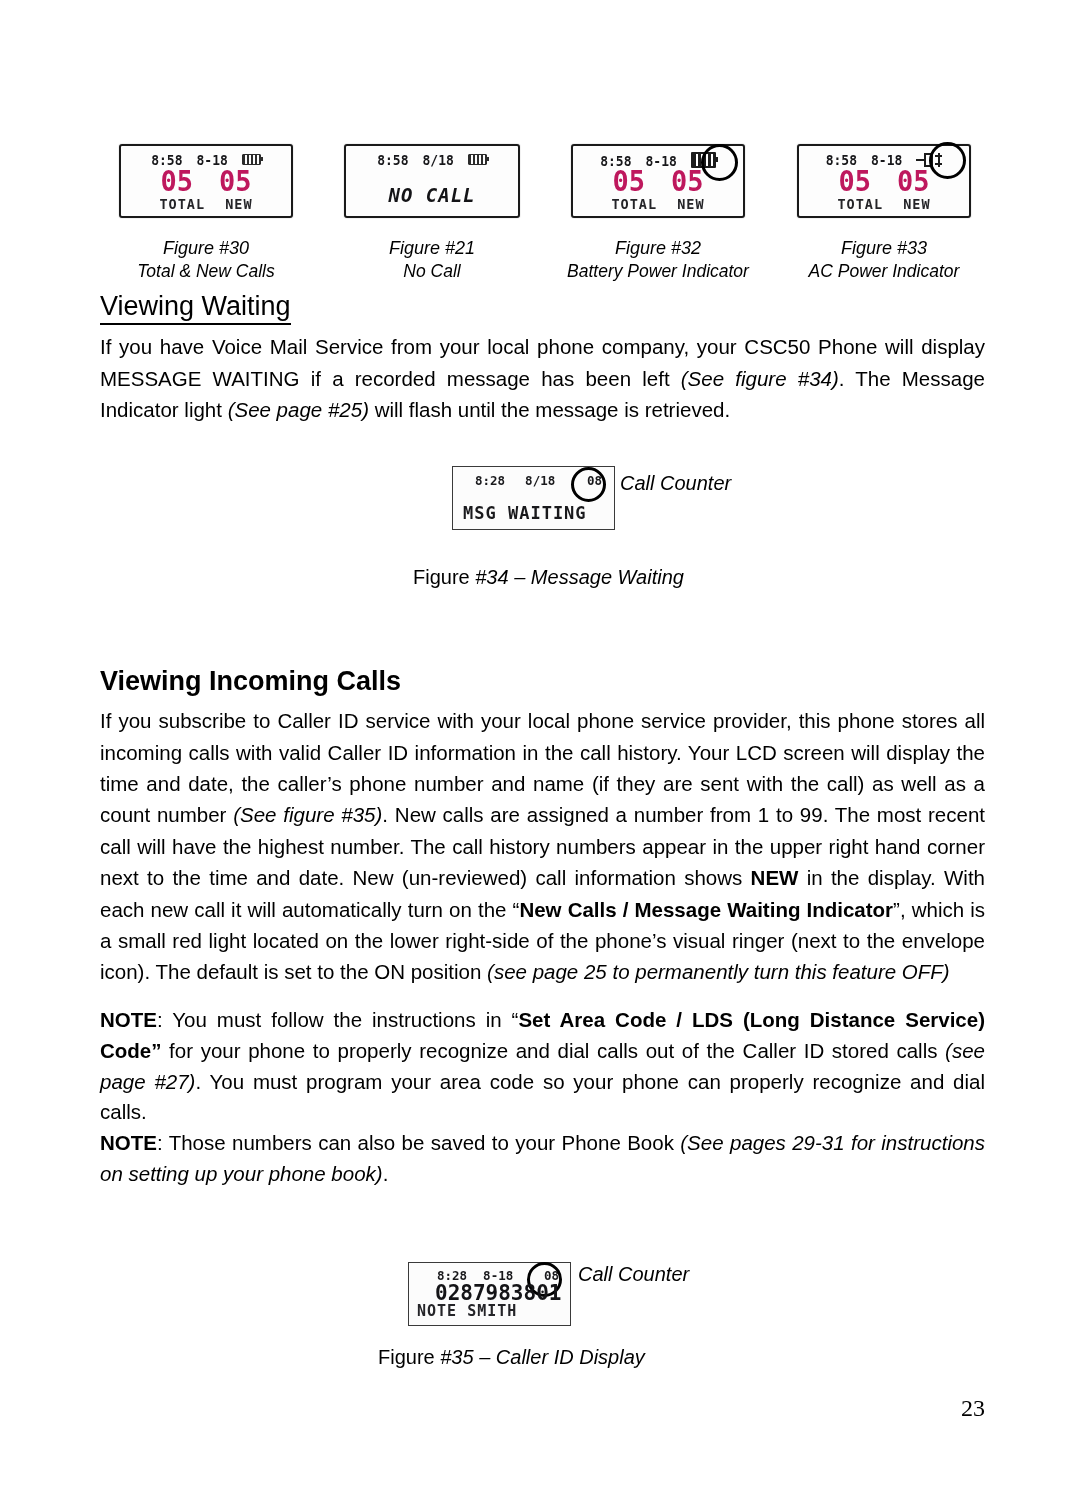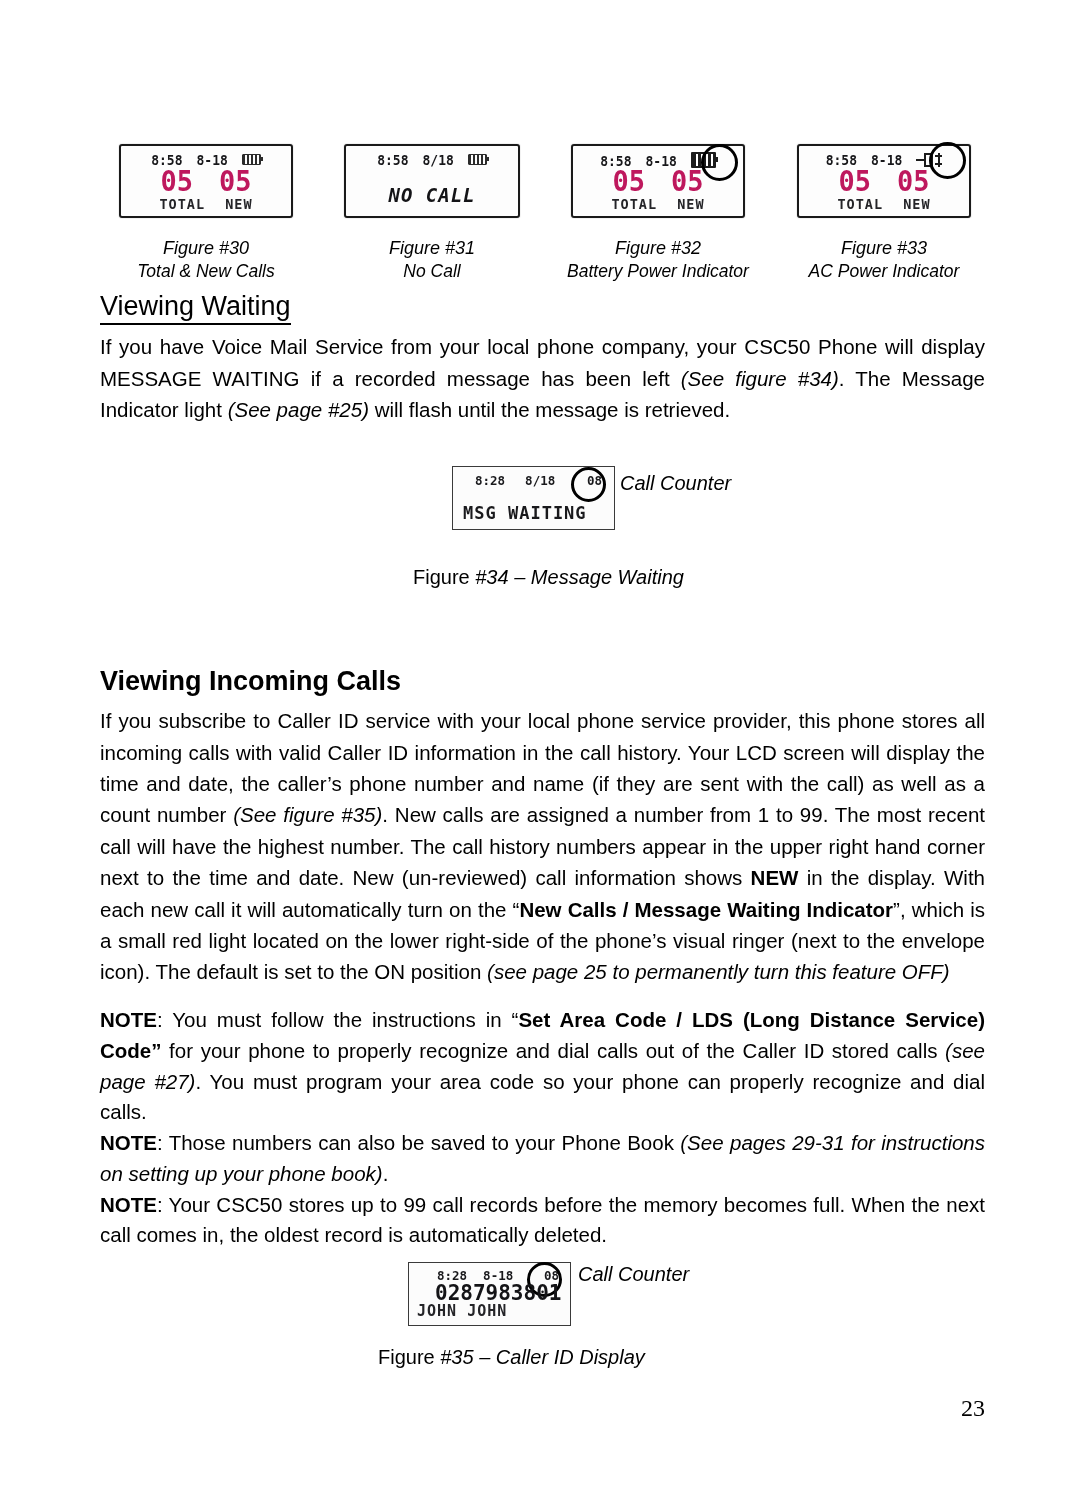--- a/index.html
+++ b/index.html
@@ -360,21 +360,21 @@
     <div class="figure-cell">
       <div class="lcd wide">
         <div class="lcd-top">
           <span class="lcd-time">8:58</span>
           <span class="lcd-date">8/18</span>
           <span class="batt-mini"></span>
         </div>
         <div class="lcd-center-msg">NO CALL</div>
       </div>
       <div class="fig-caption">
-        <span class="num">Figure  #31</span>
+        <span class="num">Figure  #21</span>
         <span class="sub">No Call</span>
       </div>
     </div>
 
     <div class="figure-cell">
       <div class="lcd">
         <div class="lcd-top">
           <span class="lcd-time">8:58</span>
           <span class="lcd-date">8-18</span>
           <span class="batt-big"></span>
@@ -448,33 +448,32 @@
   <div class="content" style="top:665px;">
     <h2 class="sec-bold">Viewing Incoming Calls</h2>
     <p class="body"><span>If you subscribe to Caller ID service with your local phone service provider, this phone stores all incoming calls with valid Caller ID information in the call history. Your LCD screen will display the time and date, the caller’s phone number and name (if they are sent with the call) as well as a count number </span><span class="i">(See figure #35)</span><span>. New calls are assigned a number from 1 to 99. The most recent call will have the highest number. The call history numbers appear in the upper right hand corner next to the time and date. New (un-reviewed) call information shows </span><span class="b">NEW</span><span> in the display. With each new call it will automatically turn on the </span><span>“</span><span class="b">New Calls / Message Waiting Indicator</span><span>”</span><span>, which is a small red light located on the lower right-side of the phone’s visual ringer (next to the envelope icon). The default is set to the ON position </span><span class="i">(see page 25 to permanently turn this feature OFF)</span></p>
   </div>
 
   <div class="content" style="top:1005px;">
     <p class="note"><span class="b">NOTE</span><span>: You must follow the instructions in </span><span>“</span><span class="b">Set Area Code / LDS (Long Distance Service) Code</span><span class="b">”</span><span> for your phone to properly recognize and dial calls out of the Caller ID stored calls </span><span class="i">(see page #27)</span><span>. You must program your area code so your phone can properly recognize and dial calls.</span></p>
 
     <p class="note"><span class="b">NOTE</span><span>: Those numbers can also be saved to your Phone Book </span><span class="i">(See pages 29-31 for instructions on setting up your phone book)</span><span>.</span></p>
 
-    <p class="note"><span class="b">NOTE</span><span>: Your CSC50 stores up to 99 call records before the memory becomes full. When the next call comes in, the oldest record is automatically deleted.</span></p>
   </div>
 
   <div class="fig34-wrap">
     <div class="fig35-box">
       <div class="fig35-top">
         <span>8:28</span>
         <span>8-18</span>
       </div>
       <div class="fig35-counter">08</div>
       <div class="circle-hl c35"></div>
       <div class="fig35-number">0287983801</div>
-      <div class="fig35-name">JOHN JOHN</div>
+      <div class="fig35-name">NOTE SMITH</div>
     </div>
     <div class="callout-label" style="left:578px; top:1263px;">Call Counter</div>
     <div class="fig-line-caption" style="left:378px; top:1346px;"><span>Figure </span><span class="it">#35 – Caller ID Display</span></div>
   </div>
 
   <div class="page-number">23</div>
 
 </div>
 
 </body></html>

